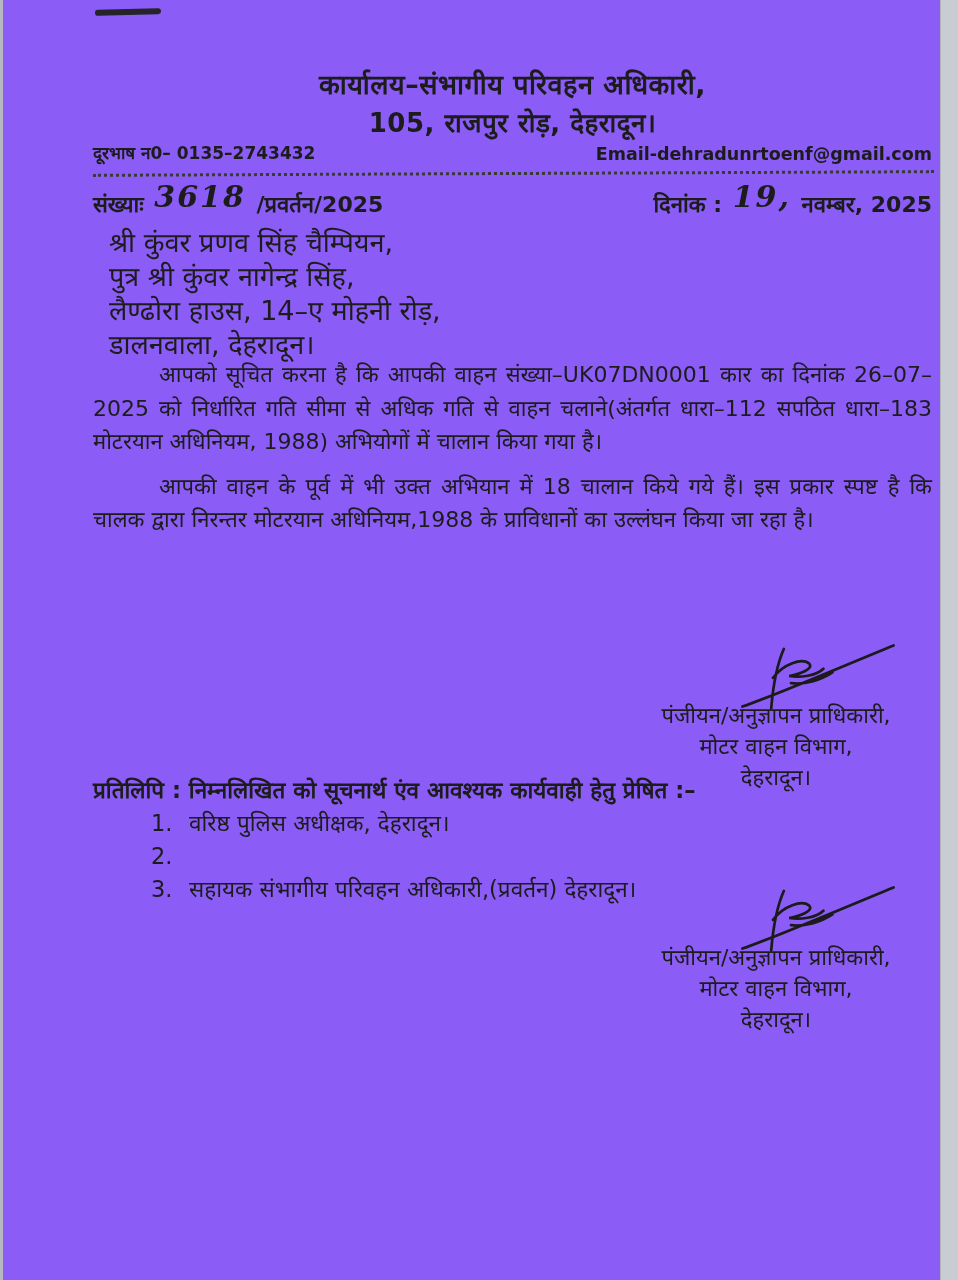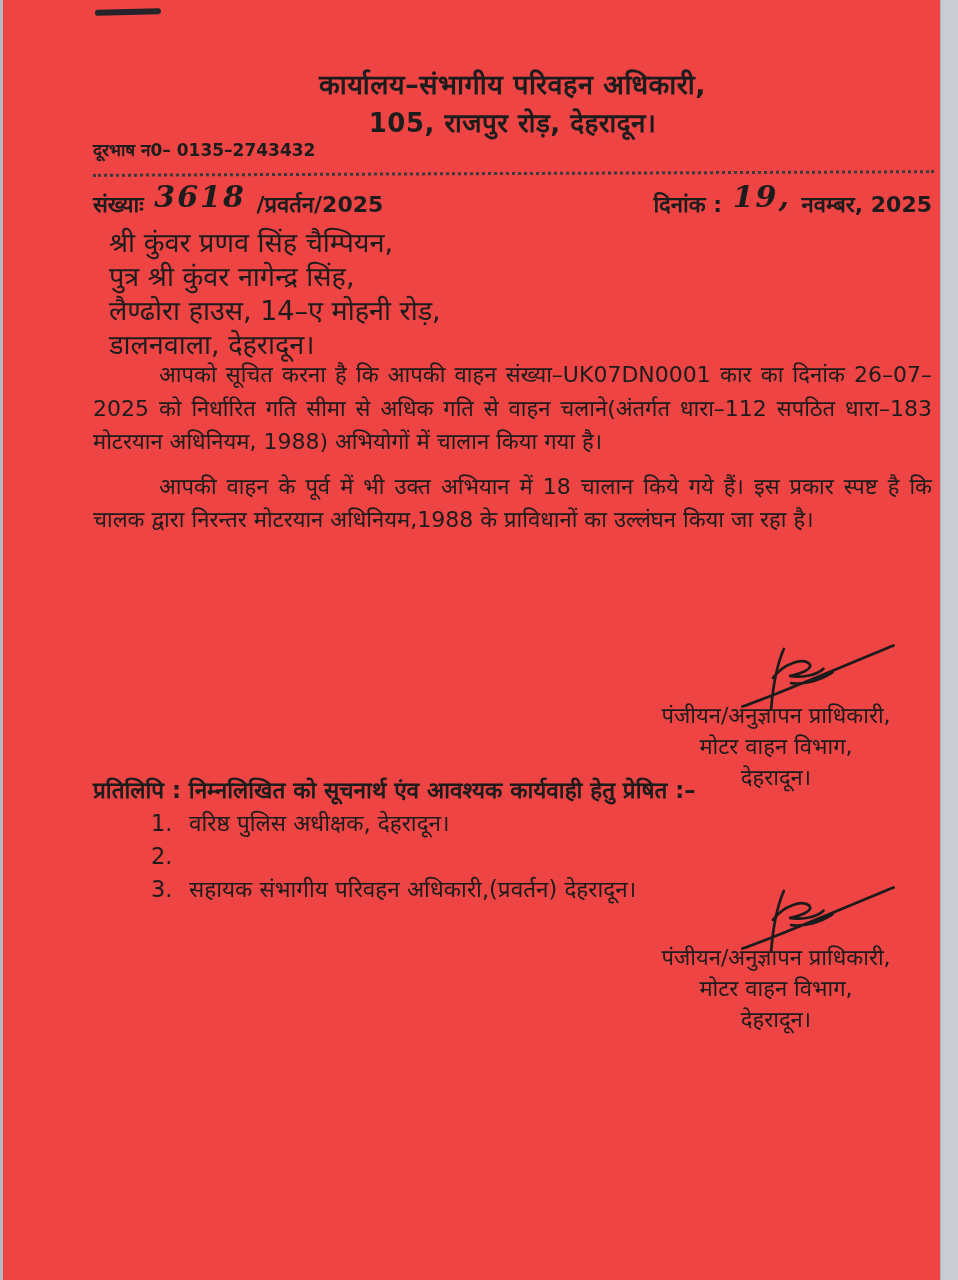--- a/index.html
+++ b/index.html
@@ -10,21 +10,21 @@
     overflow: hidden;
     background: #caccd4;
     font-family: "DejaVu Sans", sans-serif;
   }
   .page {
     position: absolute;
     left: 0;
     top: 0;
     width: 937px;
     height: 1280px;
-    background: #ef4444;
+    background: #8b5cf6;
     border-left: 3px solid #b6b9c1;
     border-right: 1px solid #b0b4bc;
     color: #1c1c1c;
   }
   .scan-streak {
     position: absolute;
     left: 92px;
     top: 9px;
     width: 66px;
     height: 6px;
@@ -143,20 +143,21 @@
 
   <div class="content">
 
     <div class="hdr">
       <div class="l1">कार्यालय–संभागीय परिवहन अधिकारी,</div>
       <div class="l2">105, राजपुर रोड़, देहरादून।</div>
     </div>
 
     <div class="contact-row">
       <span class="phone">दूरभाष न0– 0135–2743432</span>
+      <span class="email">Email-dehradunrtoenf@gmail.com</span>
     </div>
 
     <div class="dotted-sep"></div>
 
     <div class="ref-row">
       <span>
         <span>संख्याः</span>
         <span class="handwritten">3618</span>
         <span>/प्रवर्तन/2025</span>
       </span>

